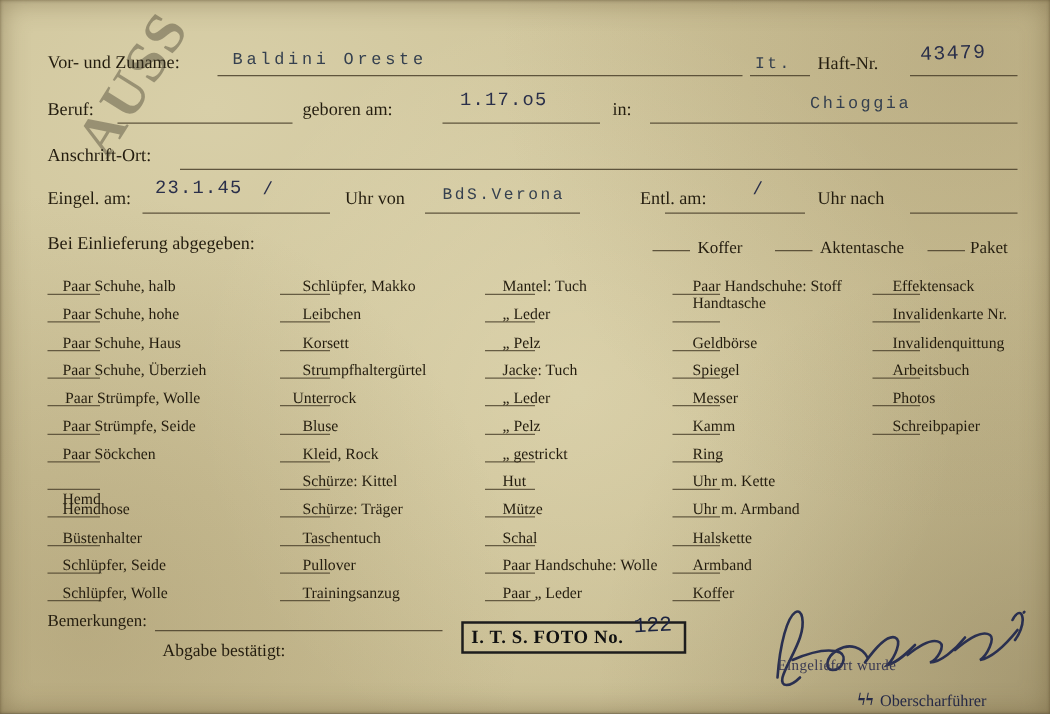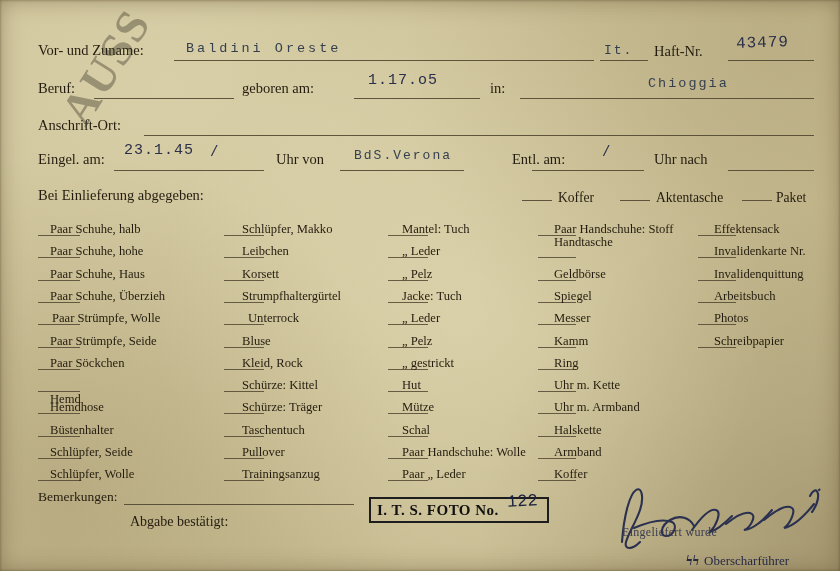--- a/index.html
+++ b/index.html
@@ -250,21 +250,21 @@
         <span class="item" style="left: 36px; top: 457.3px;">Schlüpfer, Wolle</span>
         <div class="blank" style="left: 210px; top: 225px; width: 40px;"></div>
         <span class="item" style="left: 228px; top: 212px;">Schlüpfer, Makko</span>
         <div class="blank" style="left: 210px; top: 247.3px; width: 40px;"></div>
         <span class="item" style="left: 228px; top: 234.3px;">Leibchen</span>
         <div class="blank" style="left: 210px; top: 269.6px; width: 40px;"></div>
         <span class="item" style="left: 228px; top: 256.6px;">Korsett</span>
         <div class="blank" style="left: 210px; top: 291.9px; width: 40px;"></div>
         <span class="item" style="left: 228px; top: 278.9px;">Strumpfhaltergürtel</span>
         <div class="blank" style="left: 210px; top: 314.2px; width: 40px;"></div>
-        <span class="item" style="left: 234px; top: 301.2px;">Unterrock</span>
+        <span class="item" style="left: 220px; top: 301.2px;">Unterrock</span>
         <div class="blank" style="left: 210px; top: 336.5px; width: 40px;"></div>
         <span class="item" style="left: 228px; top: 323.5px;">Bluse</span>
         <div class="blank" style="left: 210px; top: 358.8px; width: 40px;"></div>
         <span class="item" style="left: 228px; top: 345.8px;">Kleid, Rock</span>
         <div class="blank" style="left: 210px; top: 381.1px; width: 40px;"></div>
         <span class="item" style="left: 228px; top: 368.1px;">Schürze: Kittel</span>
         <div class="blank" style="left: 210px; top: 403.4px; width: 40px;"></div>
         <span class="item" style="left: 228px; top: 390.4px;">Schürze: Träger</span>
         <div class="blank" style="left: 210px; top: 425.7px; width: 40px;"></div>
         <span class="item" style="left: 228px; top: 412.7px;">Taschentuch</span>

